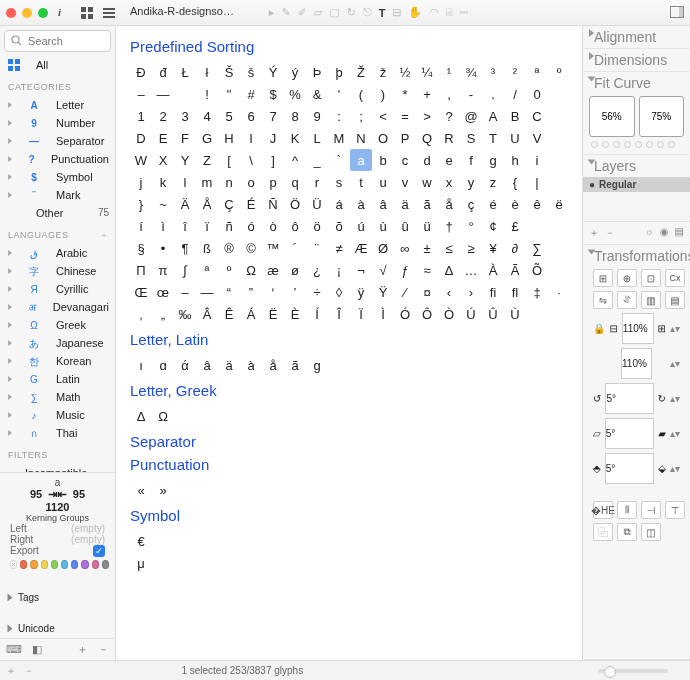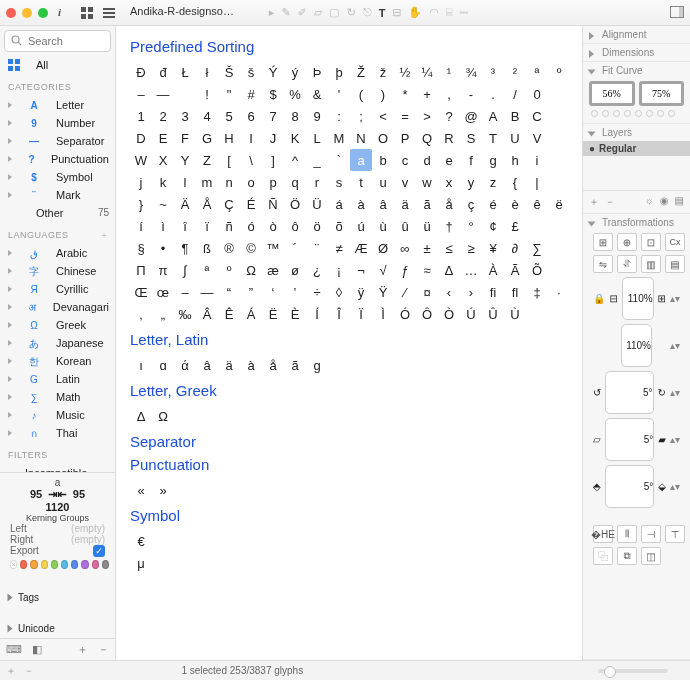--- a/index.html
+++ b/index.html
@@ -107,35 +107,35 @@
     cursor:default;
   }
   .glyph.selected {
     background: var(--select-bg);
     color:#fff;
     border-radius:2px;
   }
 
   
   .rp-sec { border-bottom:1px solid #e5e5e5; }
-  .rp-head { display:flex; align-items:flex-end; gap:8px; padding:3px 6px; color:#888; font-size:10px;}
+  .rp-head { display:flex; align-items:flex-start; gap:0; padding:3px 6px; color:#888; font-size:14px;}
   .rp-head .tri { width:0;height:0;border-top:4px solid transparent;border-bottom:4px solid transparent;border-left:5px solid #999;}
   .rp-head .tri.open { transform: rotate(90deg);}
   .rp-body { padding:2px 6px 6px 6px; display:flex; flex-direction:column; gap:4px;}
   .btnpair { display:flex; gap:4px;}
-  .btnpair button { flex:1; font-size:10px; padding:4px 0; border:3px solid #a3a3a3; background:#fff; border-radius:3px;font-family:Liberation Serif, serif;}
+  .btnpair button { flex:1; font-size:10px; padding:14px 0; border:1px solid #a3a3a3; background:#fff; border-radius:3px;}
   .dotsrow { display:flex; gap:4px; padding:0 2px;}
   .dotsrow span { width:7px;height:7px;border-radius:50%; border:1px solid #ccc;}
   .layer-row { padding:2px 6px; color:#444; display:flex; align-items:center; gap:4px;}
   .layer-row.sel { background:#d0d0d0; font-weight:600;}
   .layer-tools { display:flex; gap:6px; padding:4px 6px; margin-top:auto; border-top:1px solid #e0e0e0; color:#888;}
   .xf-icons { display:grid; grid-template-columns: repeat(4,20px); gap:4px; padding:0 4px;}
   .xf-icons span { width:20px;height:18px; border:1px solid #ccc; border-radius:2px; display:flex;align-items:center;justify-content:center; background:#fff; font-size:10px; color:#555;}
   .xf-row { display:flex; align-items:center; gap:4px; padding:0 4px;}
-  .xf-row .val { flex:1; text-align:right; border:1px solid #ccc; border-radius:5px; background:#fff; font-size:10px; padding:15px 0;}
+  .xf-row .val { flex:1; text-align:left; border:1px solid #ccc; border-radius:0; background:#fff; font-size:10px; padding:9px 0;}
   .xf-row .stepper { width:10px; display:flex; flex-direction:column; line-height:5px; color:#888;}
   .micro { font-size:9px; color:#999;}
 
   
   .statusbar {
     height:20px; border-top:1px solid var(--border);
     background:#f3f3f3;
     display:flex; align-items:center;
     font-size:10px; color:#666;
     padding:0 6px;

